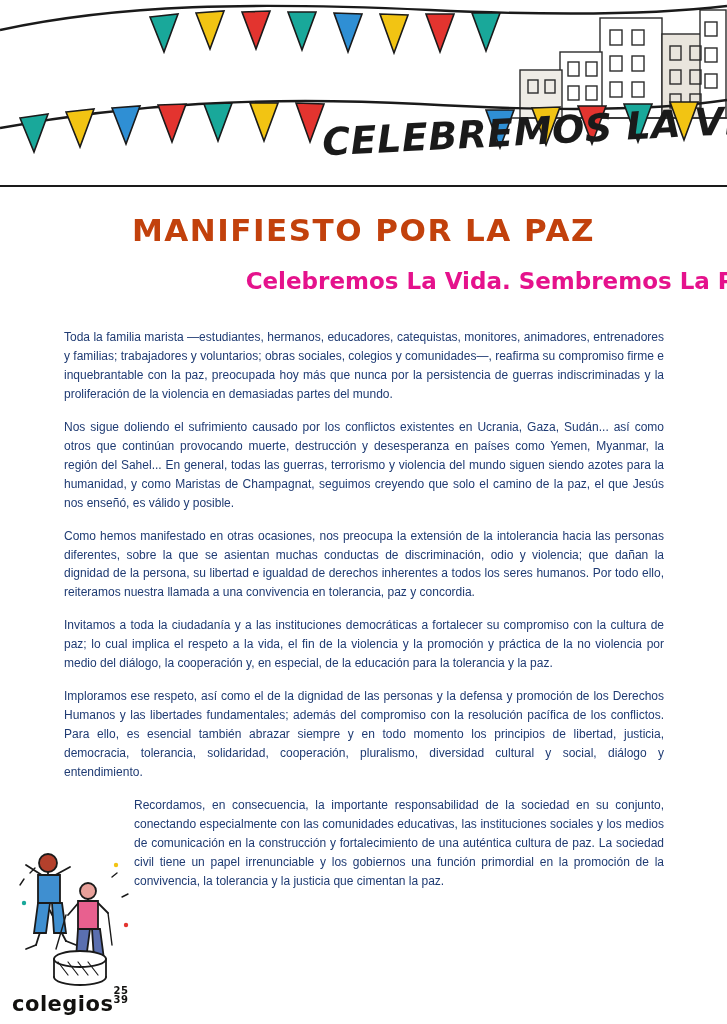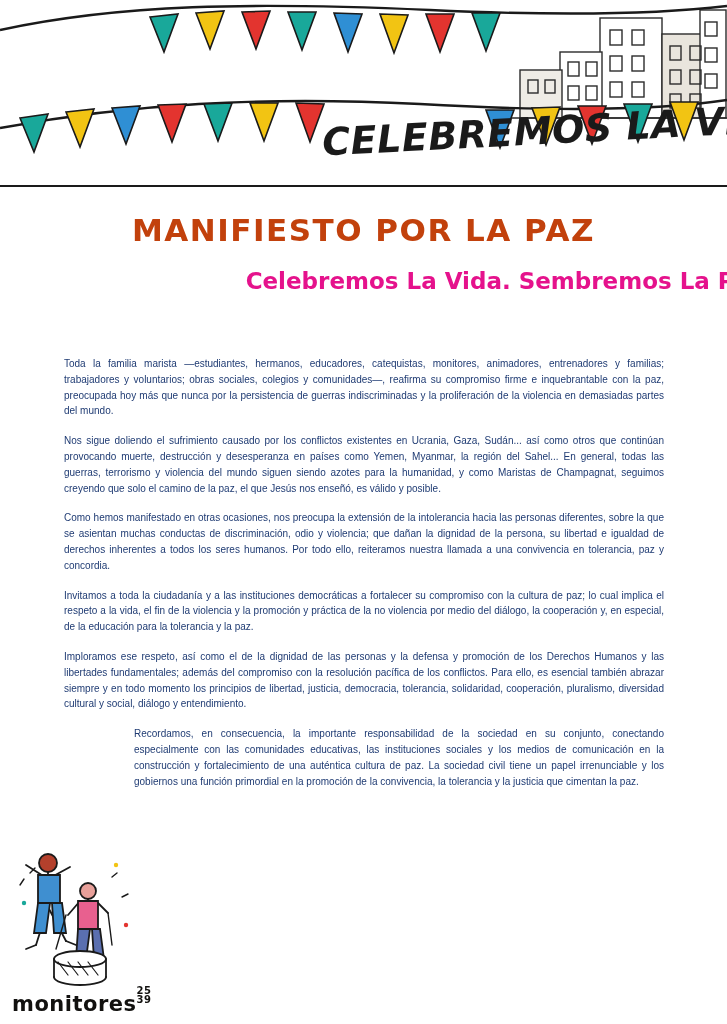--- a/index.html
+++ b/index.html
@@ -66,24 +66,23 @@
     padding-left: 36px;
   }
 
   
   .content {
     position: absolute;
     top: 328px;
     left: 64px;
     width: 600px;
     color: #1f3b73;
-    font-size: 10px;
+    font-size: 12px;
     line-height: 1.58;
     text-align: justify;
-    margin-top: 28px;
   }
   .content p {
     margin: 0 0 14px 0;
   }
   .content p.indented {
     margin-left: 70px;
     width: 530px;
   }
 
   
@@ -230,14 +229,14 @@
 
       <path d="M12 40 l4 -6 M22 28 l5 -5 M104 32 l5 -4 M114 52 l6 -3" stroke-width="1.4"></path>
       <circle cx="108" cy="20" r="2.2" fill="#f2c413" stroke="none"></circle>
       <circle cx="16" cy="58" r="2.2" fill="#19a89a" stroke="none"></circle>
       <circle cx="118" cy="80" r="2.2" fill="#e3342f" stroke="none"></circle>
     </g>
   </svg>
 </div>
 
 <div class="brand">
-  <span>monitores</span><span class="year"><span>25</span><br><span>39</span></span>
+  <span>colegios</span><span class="year"><span>25</span><br><span>39</span></span>
 </div>
 
 </body></html>

